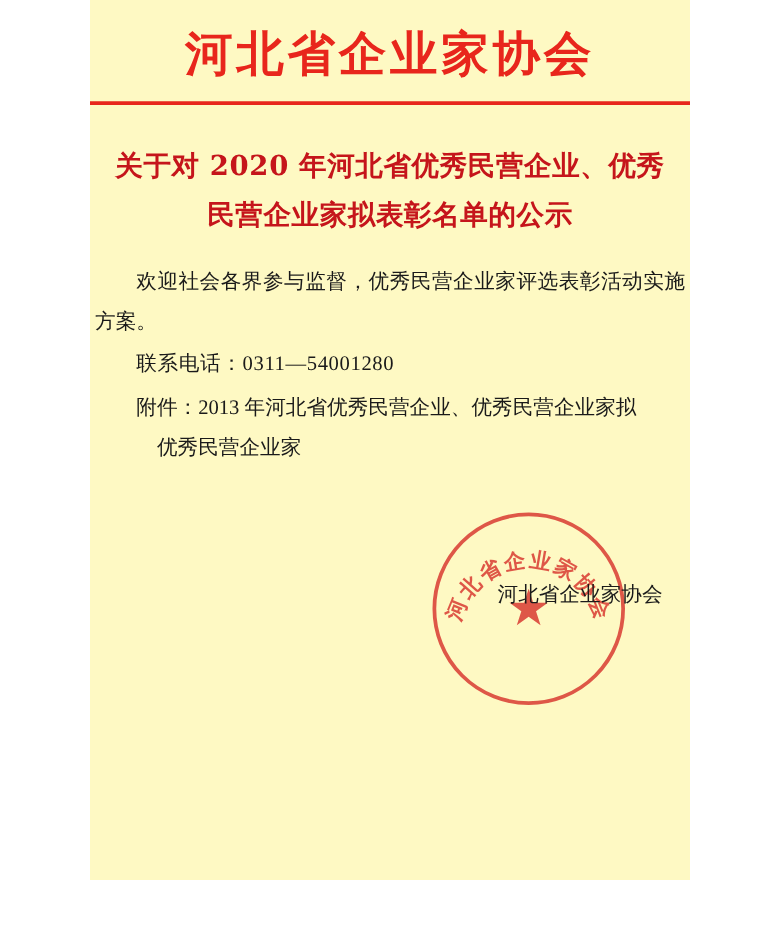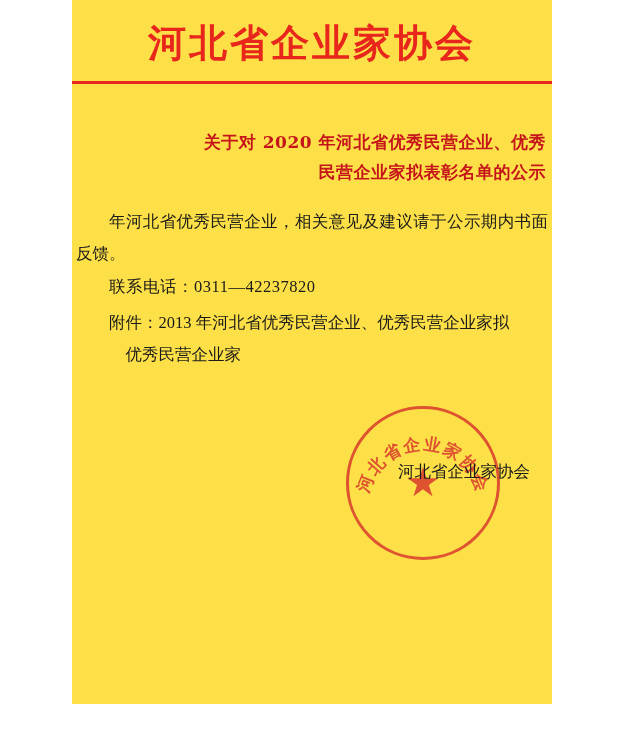--- a/index.html
+++ b/index.html
@@ -10,21 +10,21 @@
     width: 624px;
     height: 740px;
     background: #ffffff;
     font-family: "Liberation Serif", "DejaVu Serif", serif;
     overflow: hidden;
   }
   .page {
     position: relative;
     width: 624px;
     height: 740px;
-    background: #fde047;
+    background: #fef9c3;
     box-sizing: border-box;
   }
   .doc-body {
     position: absolute;
     left: 72px;
     top: 0;
     width: 480px;
     height: 740px;
   }
   .masthead {
@@ -42,26 +42,26 @@
     white-space: nowrap;
   }
   .red-rule {
     height: 3px;
     background: #e8261c;
     margin-top: 14px;
     margin-bottom: 0;
   }
   .doc-title {
     color: #c5151b;
-    text-align: right;
+    text-align: center;
     font-family: "DejaVu Serif", "Liberation Serif", serif;
     font-weight: bold;
-    font-size: 17px;
+    font-size: 22px;
     line-height: 1.75;
-    margin-top: 38px;
+    margin-top: 24px;
     padding: 0 6px;
     letter-spacing: 0.5px;
   }
   .content {
     margin-top: 18px;
     color: #1a1a1a;
     font-size: 16.5px;
     line-height: 1.92;
     text-align: justify;
     padding: 0 4px;
@@ -167,23 +167,23 @@
     </div>
 
     <div class="doc-title">
       <div>关于对 2020 年河北省优秀民营企业、优秀</div>
       <div>民营企业家拟表彰名单的公示</div>
     </div>
 
     <div class="content">
 
 
-      <p class="para">年河北省优秀民营企业，相关意见及建议请于公示期内书面反馈。</p>
-
-      <p class="contact-line">联系电话：0311—42237820</p>
+      <p class="para">欢迎社会各界参与监督，优秀民营企业家评选表彰活动实施方案。</p>
+
+      <p class="contact-line">联系电话：0311—54001280</p>
 
       <div class="attach-block">
         <div>附件：2013 年河北省优秀民营企业、优秀民营企业家拟</div>
         <div class="attach-cont">优秀民营企业家</div>
       </div>
 
       <div class="sign-area">
 
         <div class="stamp">
           <div class="stamp-inner">

